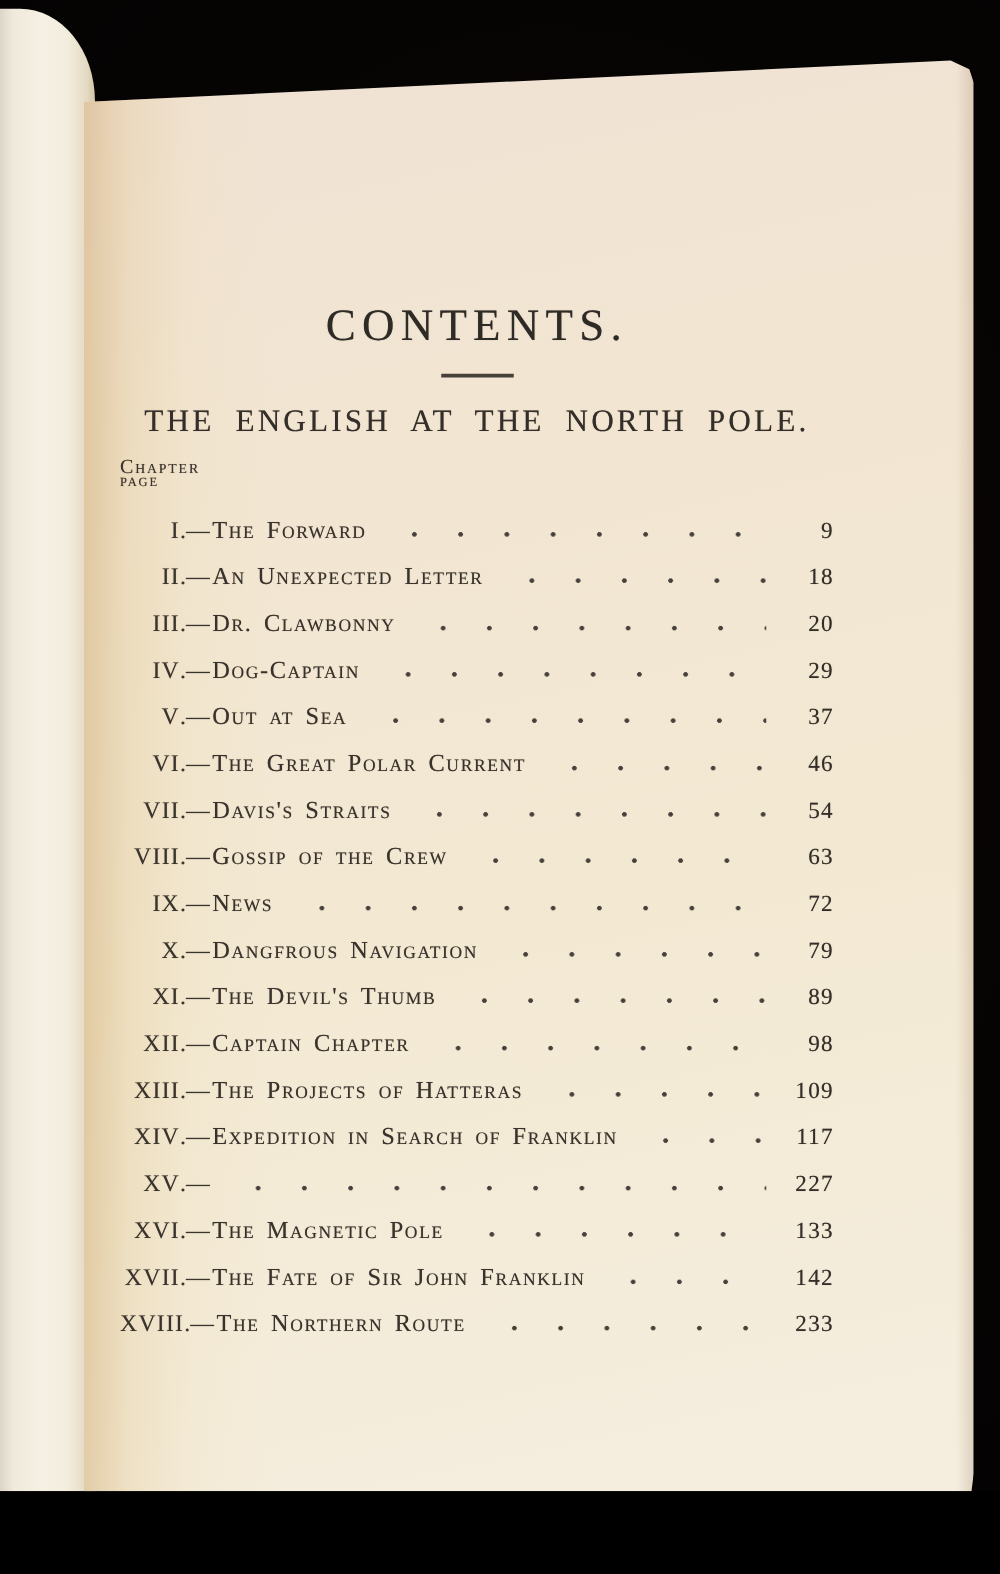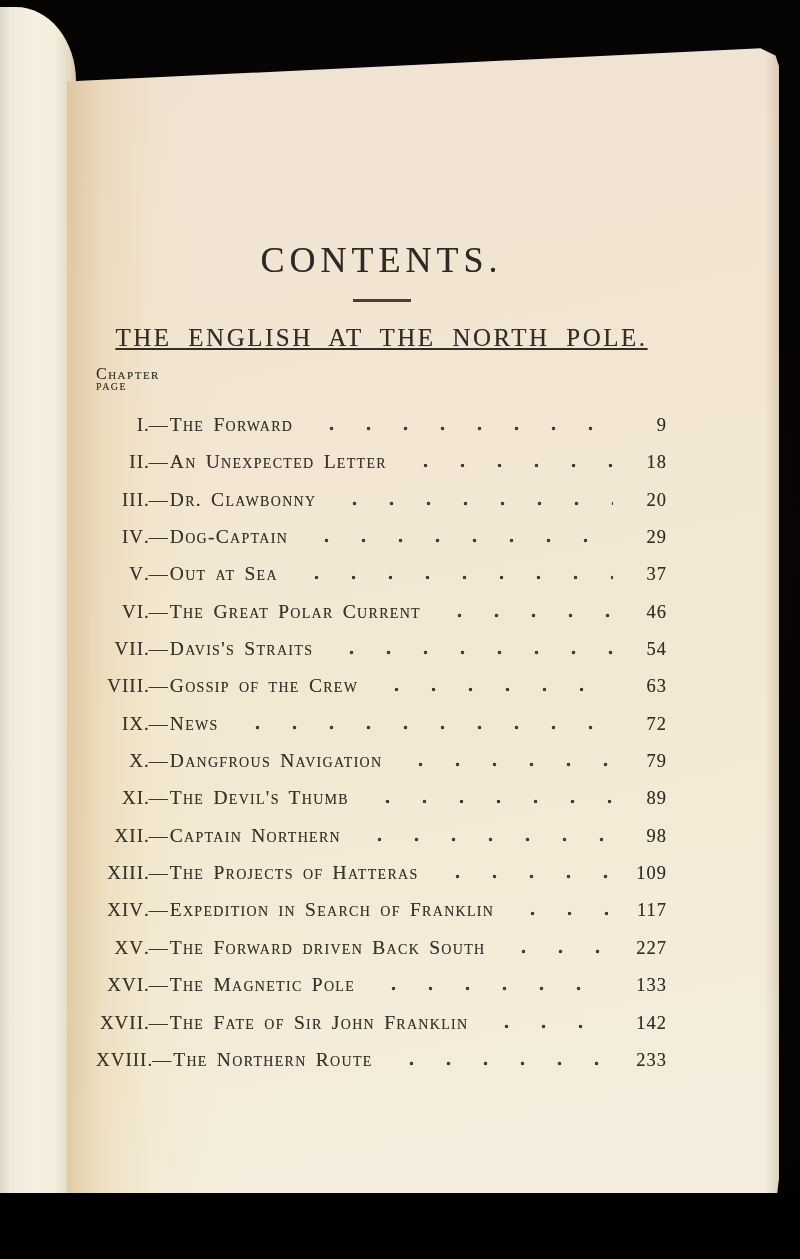--- a/index.html
+++ b/index.html
@@ -38,21 +38,21 @@
     color:#36302a;
     text-shadow: 0 0 0.6px rgba(70,55,40,0.55);
   }
   .heading {
     margin:196px 0 0; font-weight:normal; text-align:center;
     font-size:36px; line-height:1; letter-spacing:5px; color:#2e2a26;
   }
   .rule { width:58px; height:3px; background:#47403a; margin:21px auto 0; }
   .subtitle {
     margin:23px 0 0; font-weight:normal; text-align:center;
-    font-size:25px; line-height:1; letter-spacing:2.5px; word-spacing:8px; color:#332e29;text-decoration:underline;
+    font-size:25px; line-height:1; letter-spacing:2.5px; word-spacing:8px; color:#332e29;
   }
   .cols { display:flex; align-items:baseline; justify-content:space-between; margin-top:16px; line-height:1;flex-direction:column; }
   .chapter-label { font-variant:small-caps; font-size:16px; letter-spacing:1.5px; color:#3a342e; }
   .page-label { font-size:10px; letter-spacing:1.5px; color:#3a342e; }
   .toc { margin-top:21px; }
   .row { display:flex; align-items:baseline; height:37.35px; line-height:23px; }
   .num {
     flex:0 0 48px; text-align:right; font-size:19px; letter-spacing:1px;
     white-space:nowrap; color:#3a342e;
   }
@@ -167,21 +167,21 @@
     <span class="num">XI</span>
     <span class="sep">.—</span>
     <span class="title">The Devil's Thumb</span>
     <span class="leader"></span>
     <span class="pg">89</span>
   </div>
 
   <div class="row">
     <span class="num">XII</span>
     <span class="sep">.—</span>
-    <span class="title">Captain Northern</span>
+    <span class="title">Captain Chapter</span>
     <span class="leader"></span>
     <span class="pg">98</span>
   </div>
 
   <div class="row">
     <span class="num">XIII</span>
     <span class="sep">.—</span>
     <span class="title">The Projects of Hatteras</span>
     <span class="leader"></span>
     <span class="pg">109</span>
@@ -191,21 +191,20 @@
     <span class="num">XIV</span>
     <span class="sep">.—</span>
     <span class="title">Expedition in Search of Franklin</span>
     <span class="leader"></span>
     <span class="pg">117</span>
   </div>
 
   <div class="row">
     <span class="num">XV</span>
     <span class="sep">.—</span>
-    <span class="title">The Forward driven Back South</span>
     <span class="leader"></span>
     <span class="pg">227</span>
   </div>
 
   <div class="row">
     <span class="num">XVI</span>
     <span class="sep">.—</span>
     <span class="title">The Magnetic Pole</span>
     <span class="leader"></span>
     <span class="pg">133</span>

